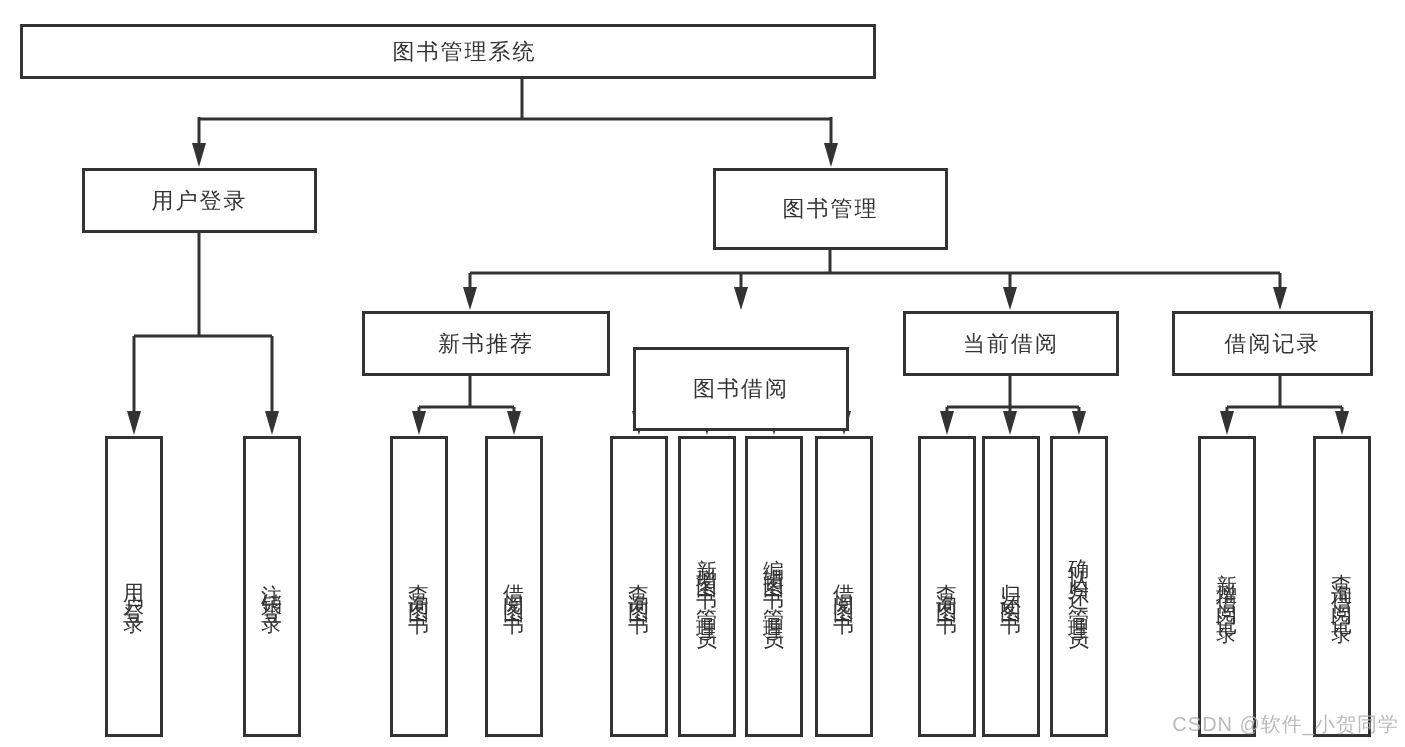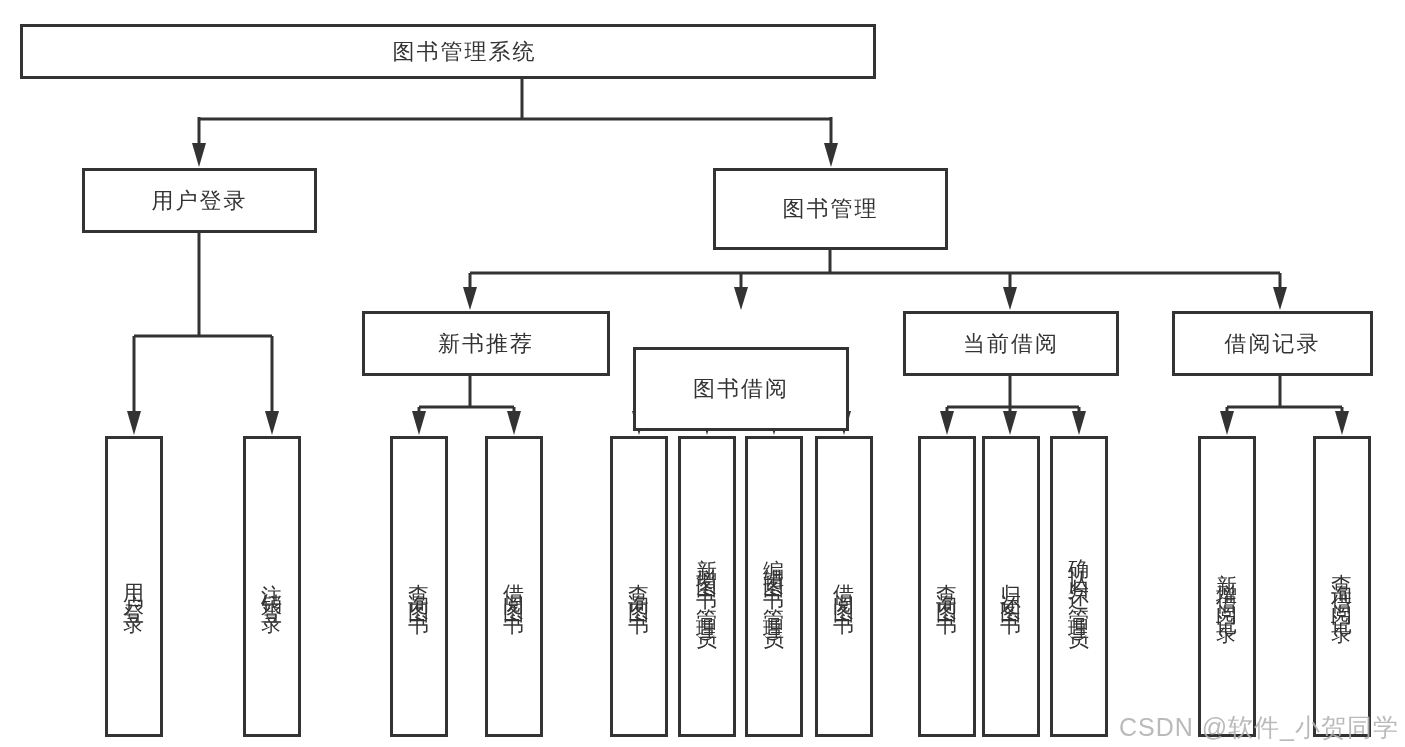--- a/index.html
+++ b/index.html
@@ -13,21 +13,21 @@
     border:3px solid #333333; color:#333333;
     display:flex; align-items:center; justify-content:center;
   }
   .h-label { font-size:22px; letter-spacing:2px; white-space:nowrap; }
   .leaf .v-label {
     writing-mode:vertical-rl; text-orientation:mixed;
     font-size:21px; line-height:1.1; letter-spacing:10px; white-space:nowrap;
   }
   .watermark {
     position:absolute; top:711px; right:6px; z-index:5;
-    font-size:25px; color:#b3b3b3; opacity:0.9; letter-spacing:1px; white-space:nowrap;text-align:right;
+    font-size:20px; color:#b3b3b3; opacity:0.9; letter-spacing:1px; white-space:nowrap;text-align:right;
   }
   .cline { stroke:#333333; stroke-width:3; fill:none; }
   .ahead { fill:#333333; stroke:none; }
 </style>
 </head>
 <body>
 
 <div id="canvas">
 
   <svg class="connectors" viewBox="0 0 1405 747">

